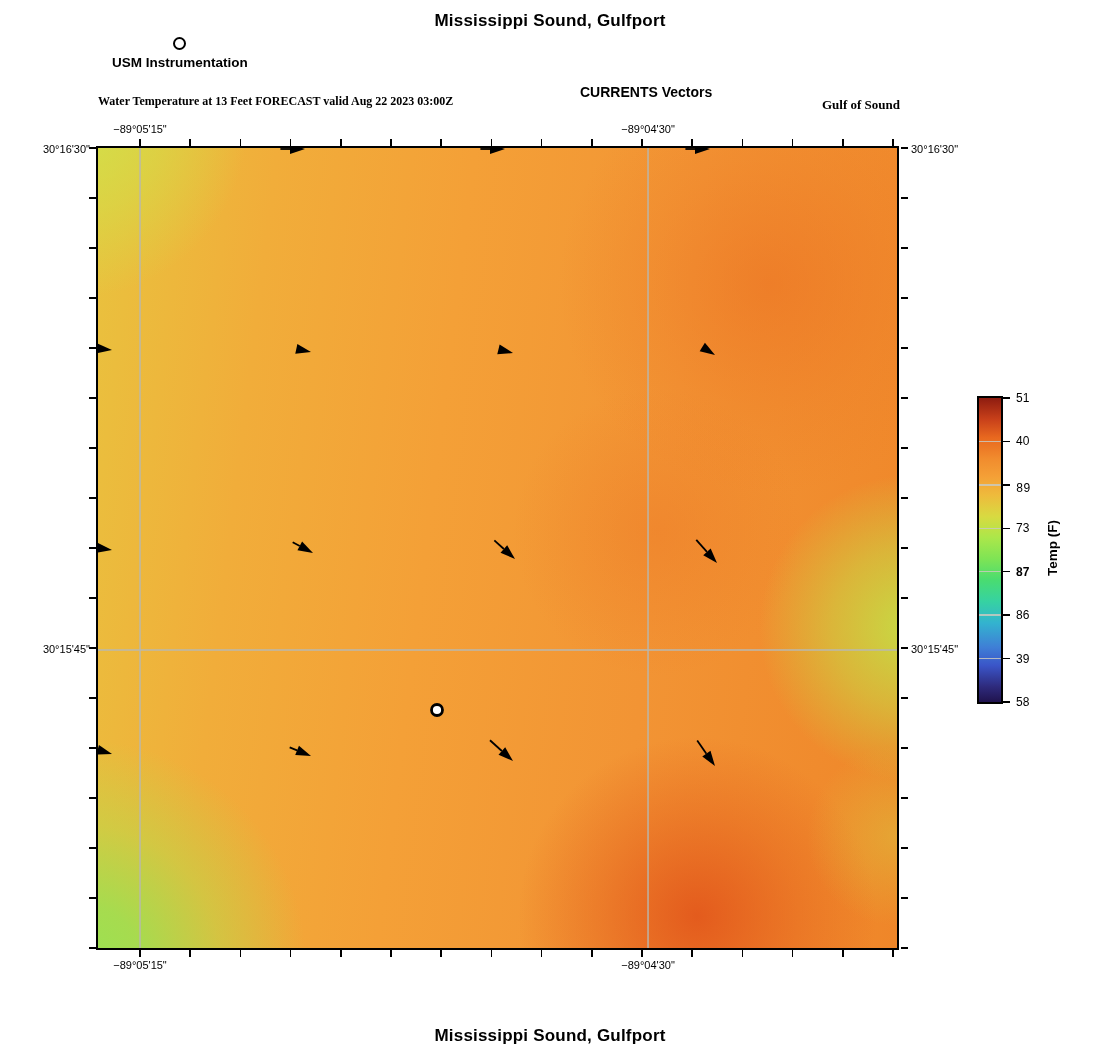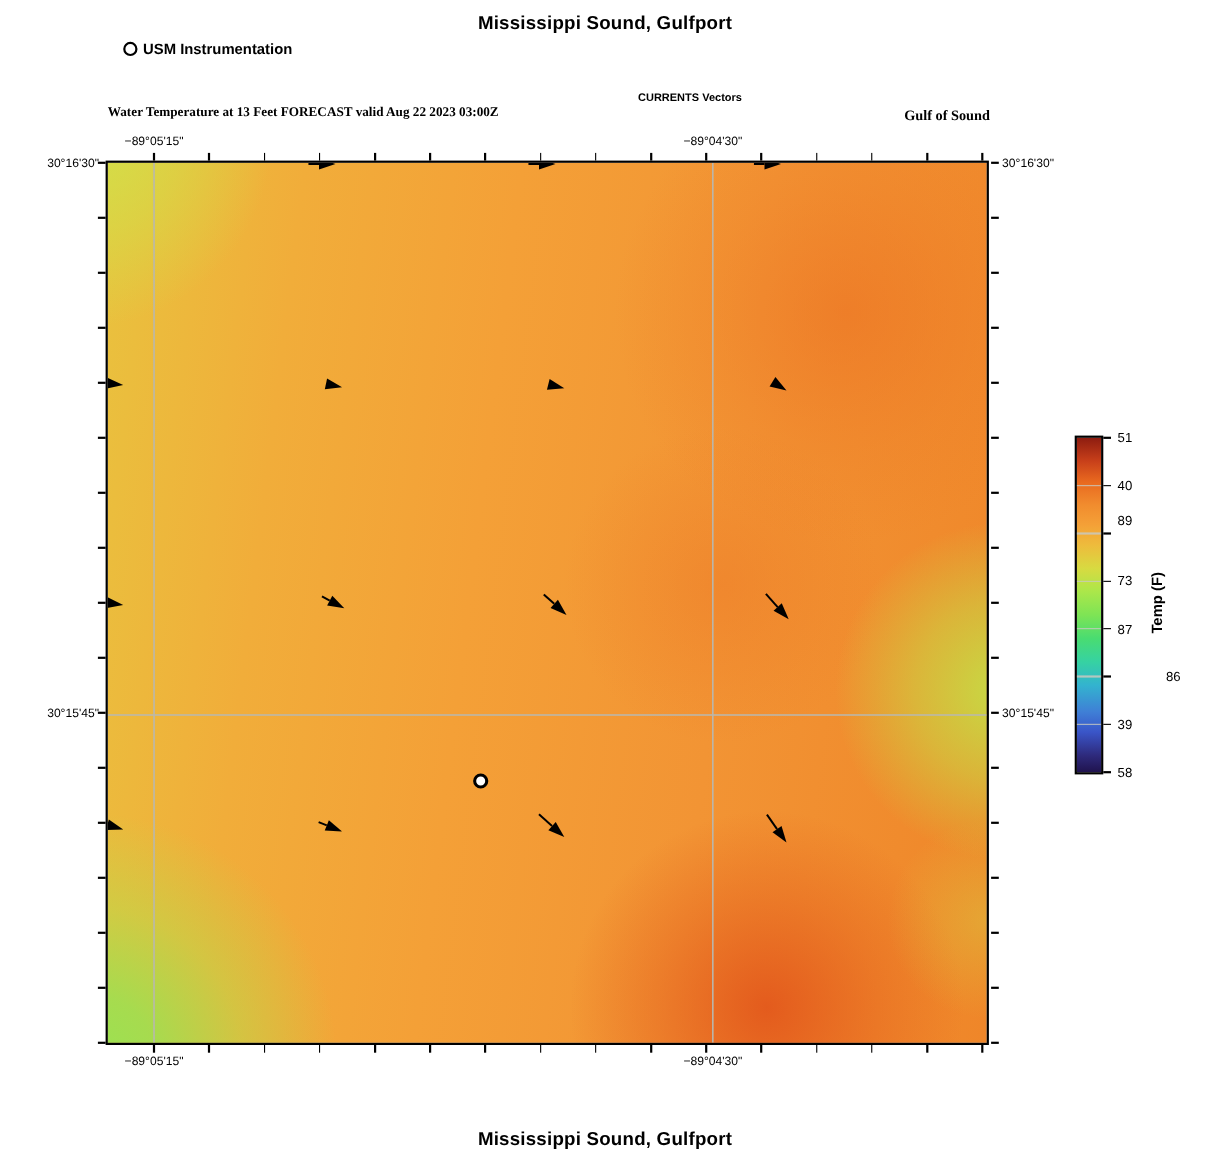--- a/index.html
+++ b/index.html
@@ -6,32 +6,32 @@
   #figure{
     position:relative;width:1100px;height:1050px;background:#ffffff;
     font-family:"Liberation Sans",sans-serif;color:#000;overflow:hidden;
   }
   .title{
     position:absolute;left:0;width:1100px;text-align:center;
     font-size:17px;font-weight:bold;letter-spacing:.2px;
   }
   #top-title{top:11px;}
   #bottom-title{top:1026px;}
-  #usm-legend{position:absolute;left:112px;top:37px;display:flex;align-items:center;gap:5px;}
+  #usm-legend{position:absolute;left:112px;top:37px;display:flex;align-items:center;gap:5px;flex-direction:column;}
   #usm-circle{width:9px;height:9px;border-radius:50%;border:2.5px solid #000;background:#fff;}
   #usm-label{font-size:13.5px;font-weight:bold;}
   #currents-box{
     position:absolute;left:580px;top:38px;width:317px;height:40px;
     border:2.5px solid #000;background:#fff;box-sizing:border-box;
     display:flex;flex-direction:column;justify-content:space-between;padding:1px 3px;
   }
   .kts-row{display:flex;align-items:center;height:11px;}
   .kts-label{font-size:12px;font-weight:bold;line-height:10px;width:54px;}
   .kts-arrow{flex:1;height:11px;}
-  #currents-caption{position:absolute;left:580px;top:84px;font-size:10px;font-weight:bold;}
+  #currents-caption{position:absolute;left:580px;top:84px;font-size:14px;font-weight:bold;}
   #subtitle{
     position:absolute;left:98px;top:94px;width:818px;text-align:left;
     font-family:"Liberation Serif",serif;font-size:12px;font-weight:bold;
   }
   #gulf-label{
     position:absolute;left:700px;top:97px;width:200px;text-align:right;
     font-family:"Liberation Serif",serif;font-size:13px;font-weight:bold;
   }
   #map{
     position:absolute;left:96px;top:146px;width:799px;height:800px;
@@ -229,30 +229,30 @@
 
   <div id="colorbar"></div>
   <div id="colorbar-decorations">
       <div class="cb-tick" style="top: 397.25px;"></div>
       <div class="cb-label" style="top: 398px;">51</div>
       <div class="cb-line" style="top: 440.679px;"></div>
       <div class="cb-tick" style="top: 440.679px;"></div>
       <div class="cb-label" style="top: 441.429px;">40</div>
       <div class="cb-line" style="top: 484.107px;"></div>
       <div class="cb-tick" style="top: 484.107px;"></div>
-      <div class="cb-label" style="top: 473px;">89</div>
+      <div class="cb-label" style="top: 489px; font-family: Liberation Mono, monospace;">89</div>
       <div class="cb-line" style="top: 527.536px;"></div>
       <div class="cb-tick" style="top: 527.536px;"></div>
       <div class="cb-label" style="top: 528.286px;">73</div>
       <div class="cb-line" style="top: 570.964px;"></div>
       <div class="cb-tick" style="top: 570.964px;"></div>
-      <div class="cb-label" style="top: 571.714px;">87</div>
+      <div class="cb-label" style="top: 571.714px; font-weight: bold;">87</div>
       <div class="cb-line" style="top: 614.393px;"></div>
       <div class="cb-tick" style="top: 614.393px;"></div>
-      <div class="cb-label" style="top: 615.143px; margin-left: 44px;">86</div>
+      <div class="cb-label" style="top: 615.143px;">86</div>
       <div class="cb-line" style="top: 657.821px;"></div>
       <div class="cb-tick" style="top: 657.821px;"></div>
       <div class="cb-label" style="top: 658.571px;">39</div>
       <div class="cb-tick" style="top: 701.25px;"></div>
       <div class="cb-label" style="top: 702px;">58</div>
     </div>
   <div id="temp-axis-label">Temp (F)</div>
 
   <div class="title" id="bottom-title">Mississippi Sound, Gulfport</div>
 

